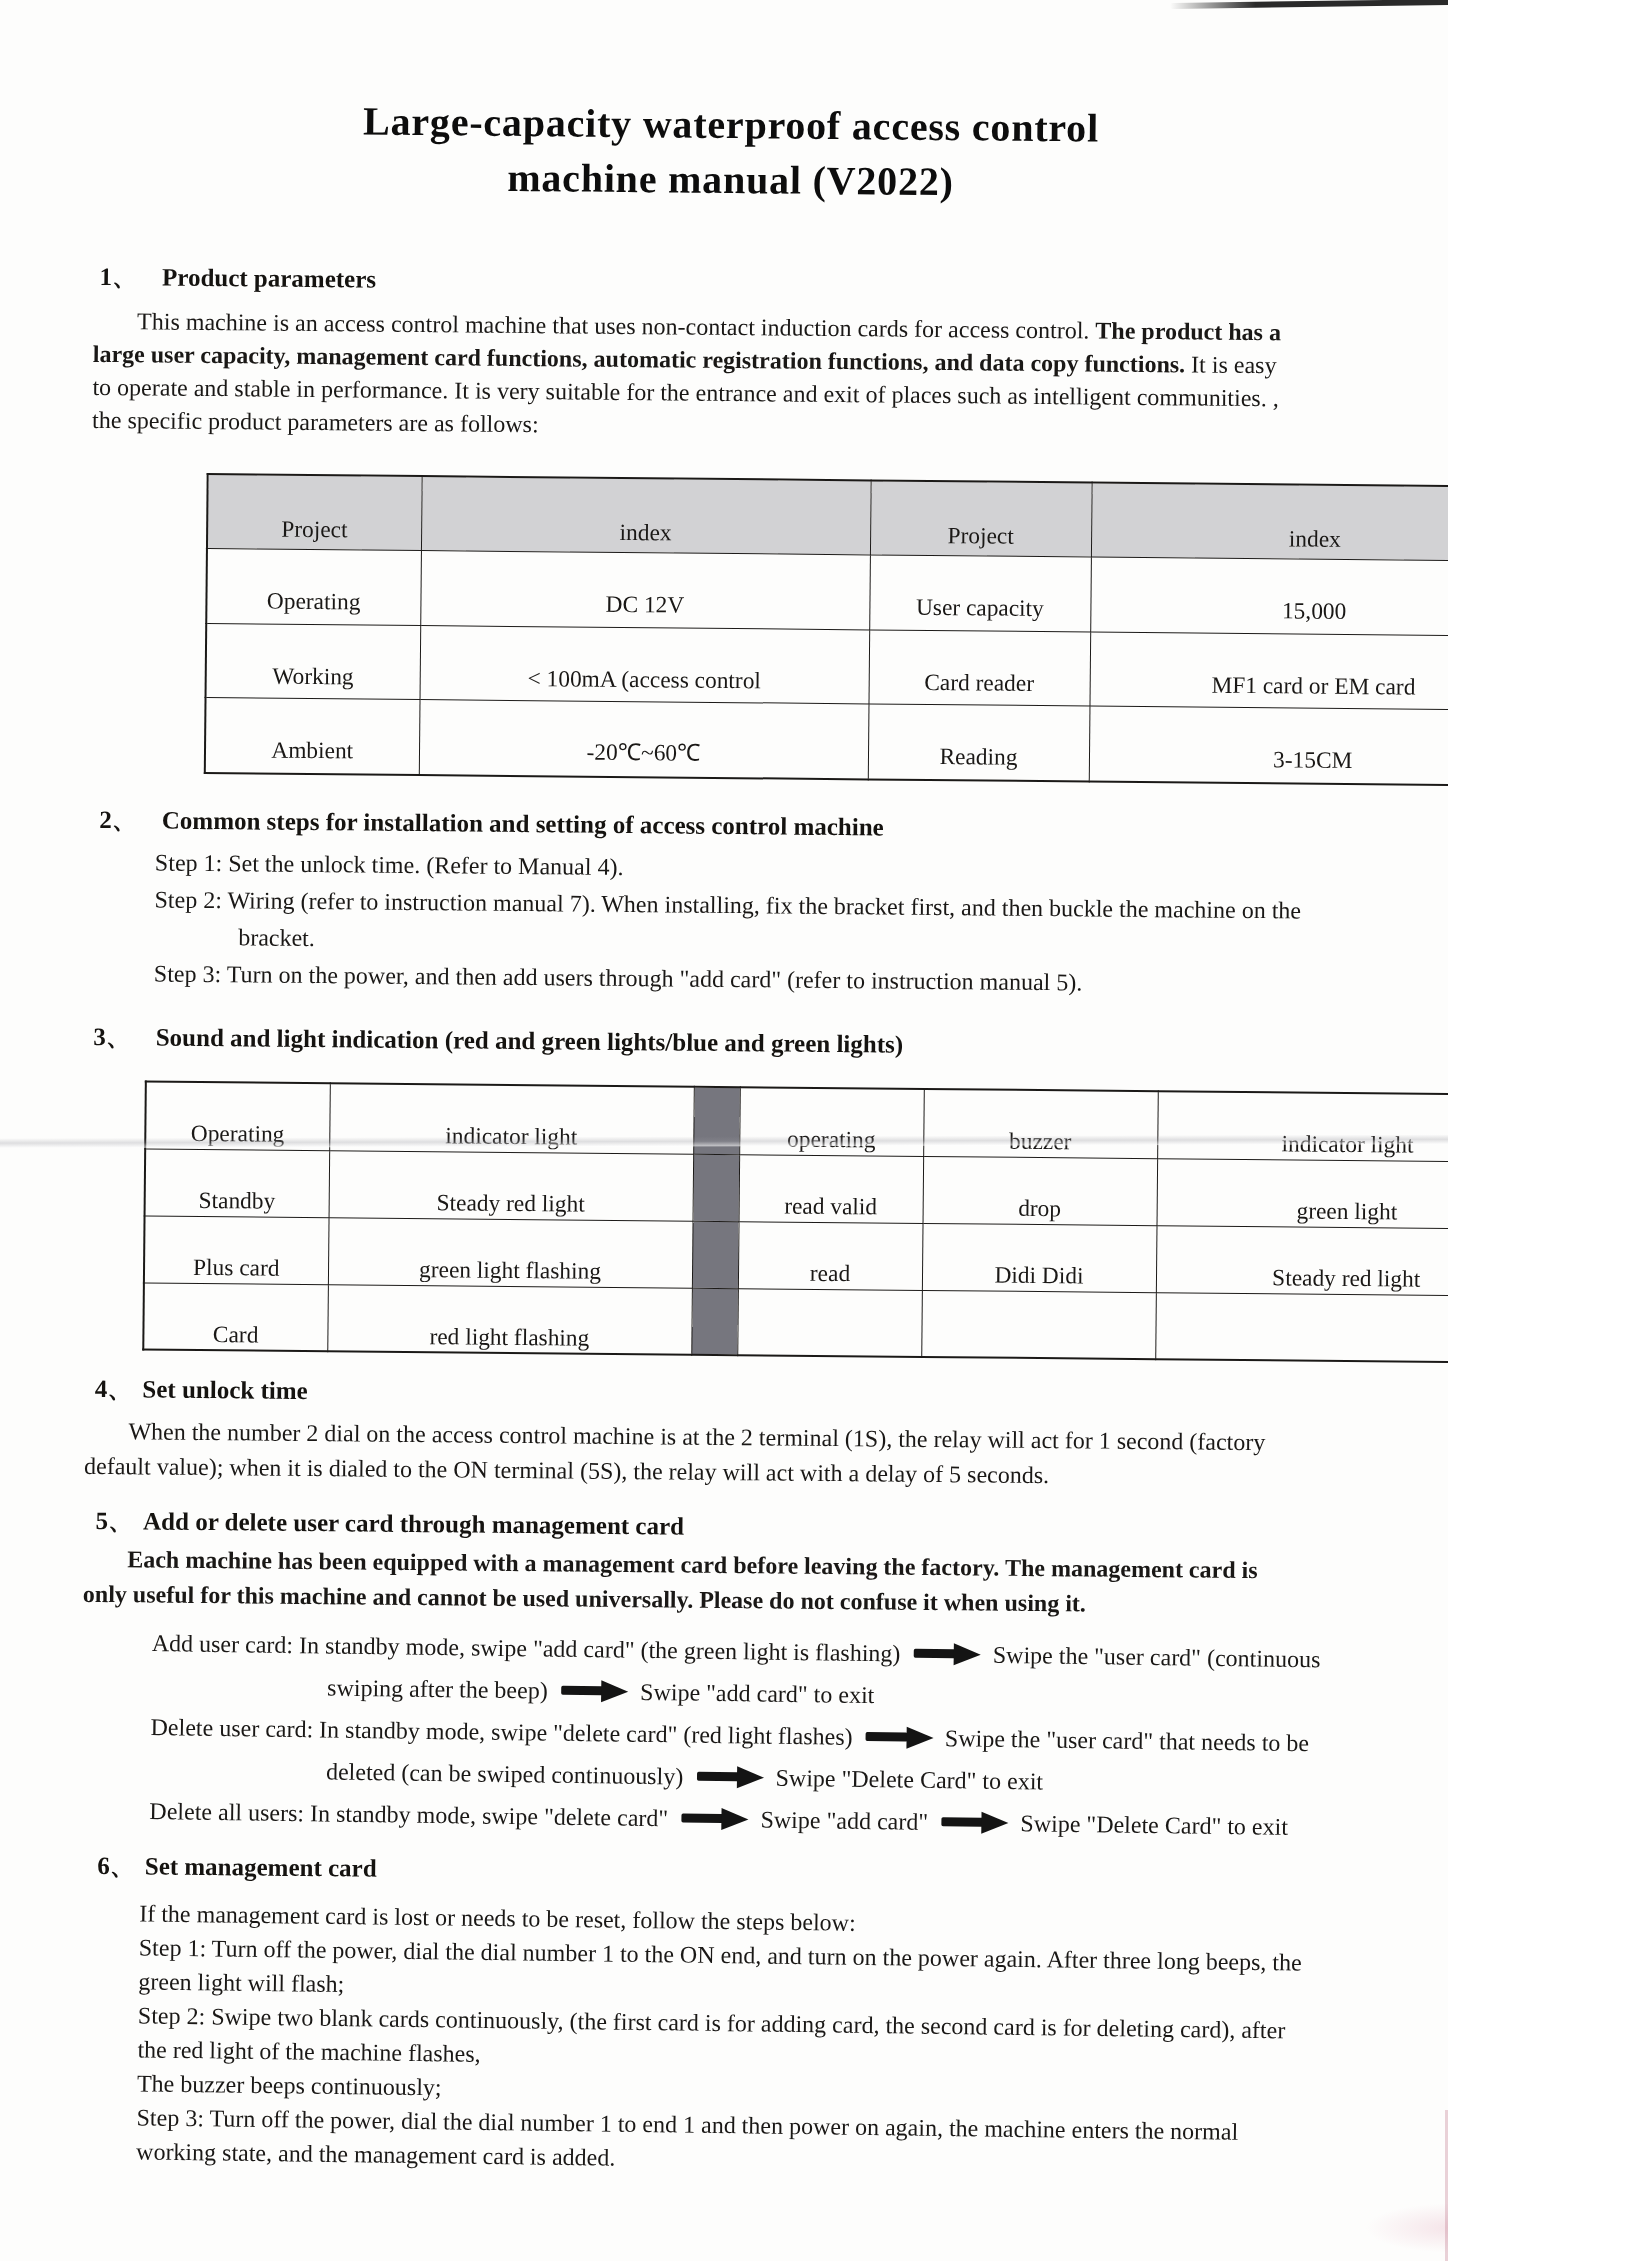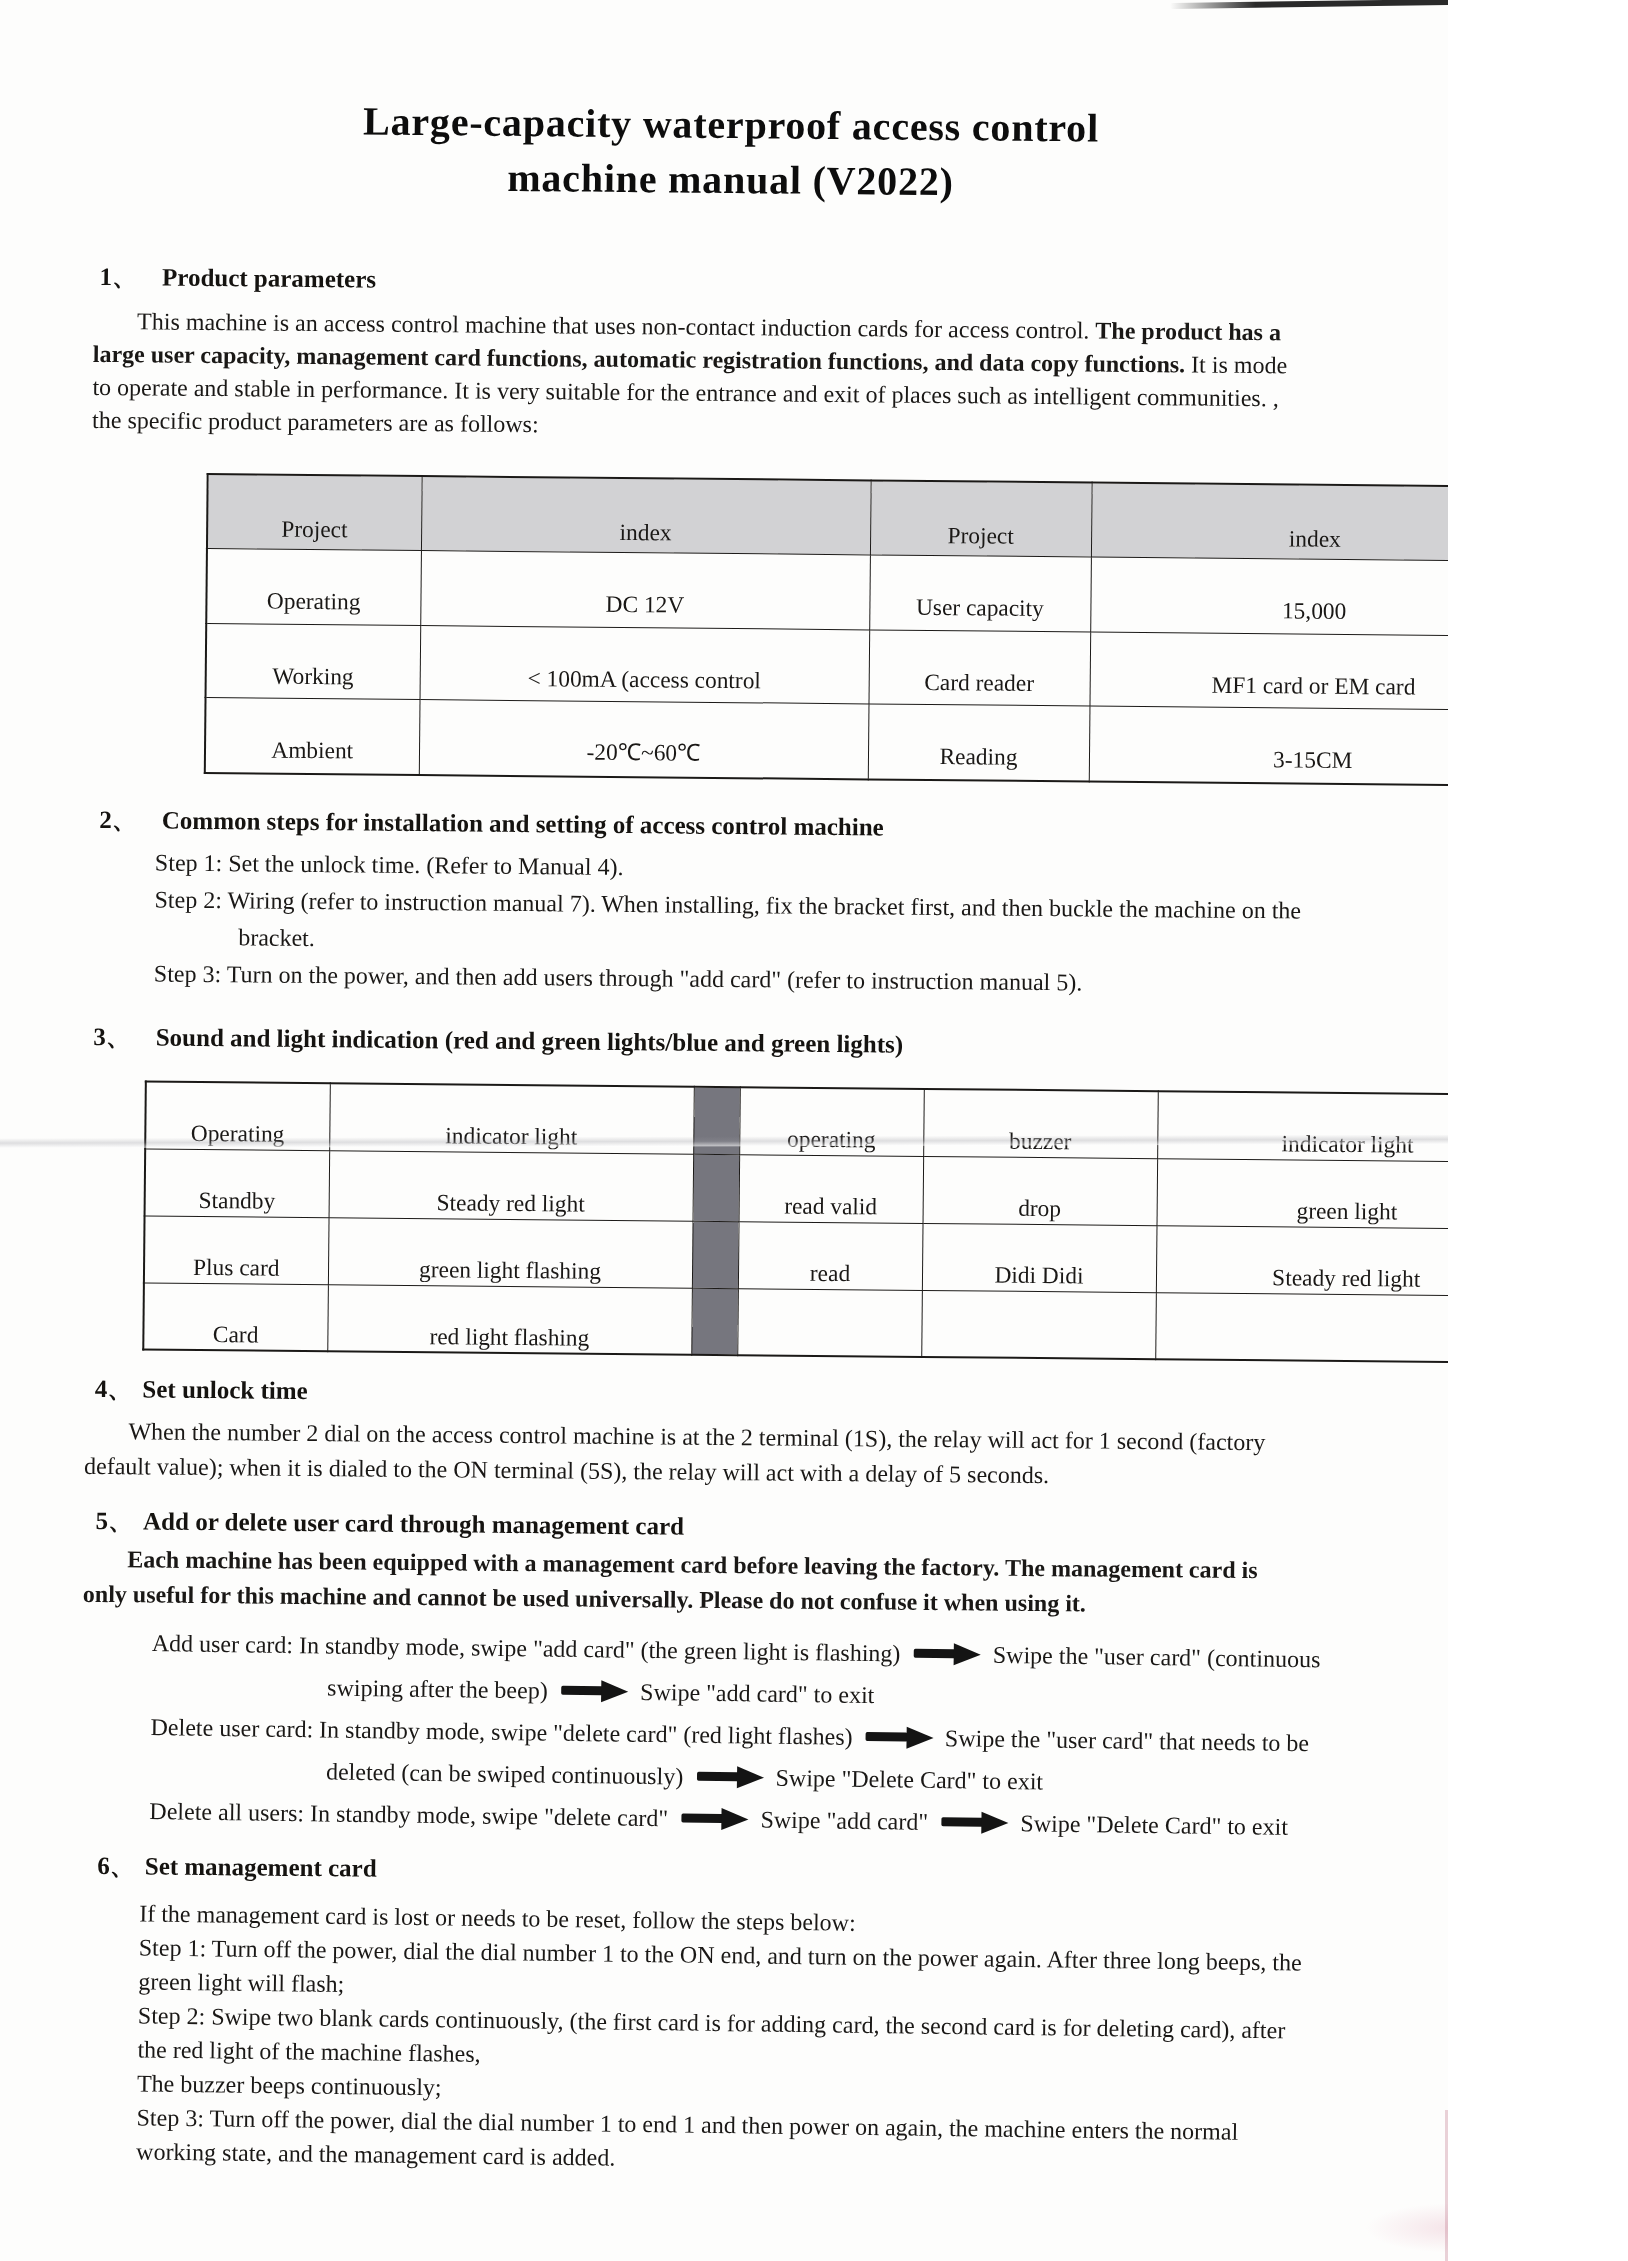--- a/index.html
+++ b/index.html
@@ -99,21 +99,21 @@
       <div>Large-capacity waterproof access control</div>
       <div>machine manual (V2022)</div>
     </div>
 
     <div class="sec-head sh1">
       <span class="sec-num gapw">1、</span><span>Product parameters</span>
     </div>
 
     <div class="para p1">
       <div class="pline ind"><span>This machine is an access control machine that uses non-contact induction cards for access control. </span><span class="b">The product has a</span></div>
-      <div class="pline"><span class="b">large user capacity, management card functions, automatic registration functions, and data copy functions.</span><span> It is mode</span></div>
+      <div class="pline"><span class="b">large user capacity, management card functions, automatic registration functions, and data copy functions.</span><span> It is easy</span></div>
       <div class="pline"><span>to operate and stable in performance. It is very suitable for the entrance and exit of places such as intelligent communities. ,</span></div>
       <div class="pline"><span>the specific product parameters are as follows:</span></div>
     </div>
 
     <table class="t1">
       <colgroup>
           <col style="width:214px">
           <col style="width:449px">
           <col style="width:221px">
           <col style="width:448px">

